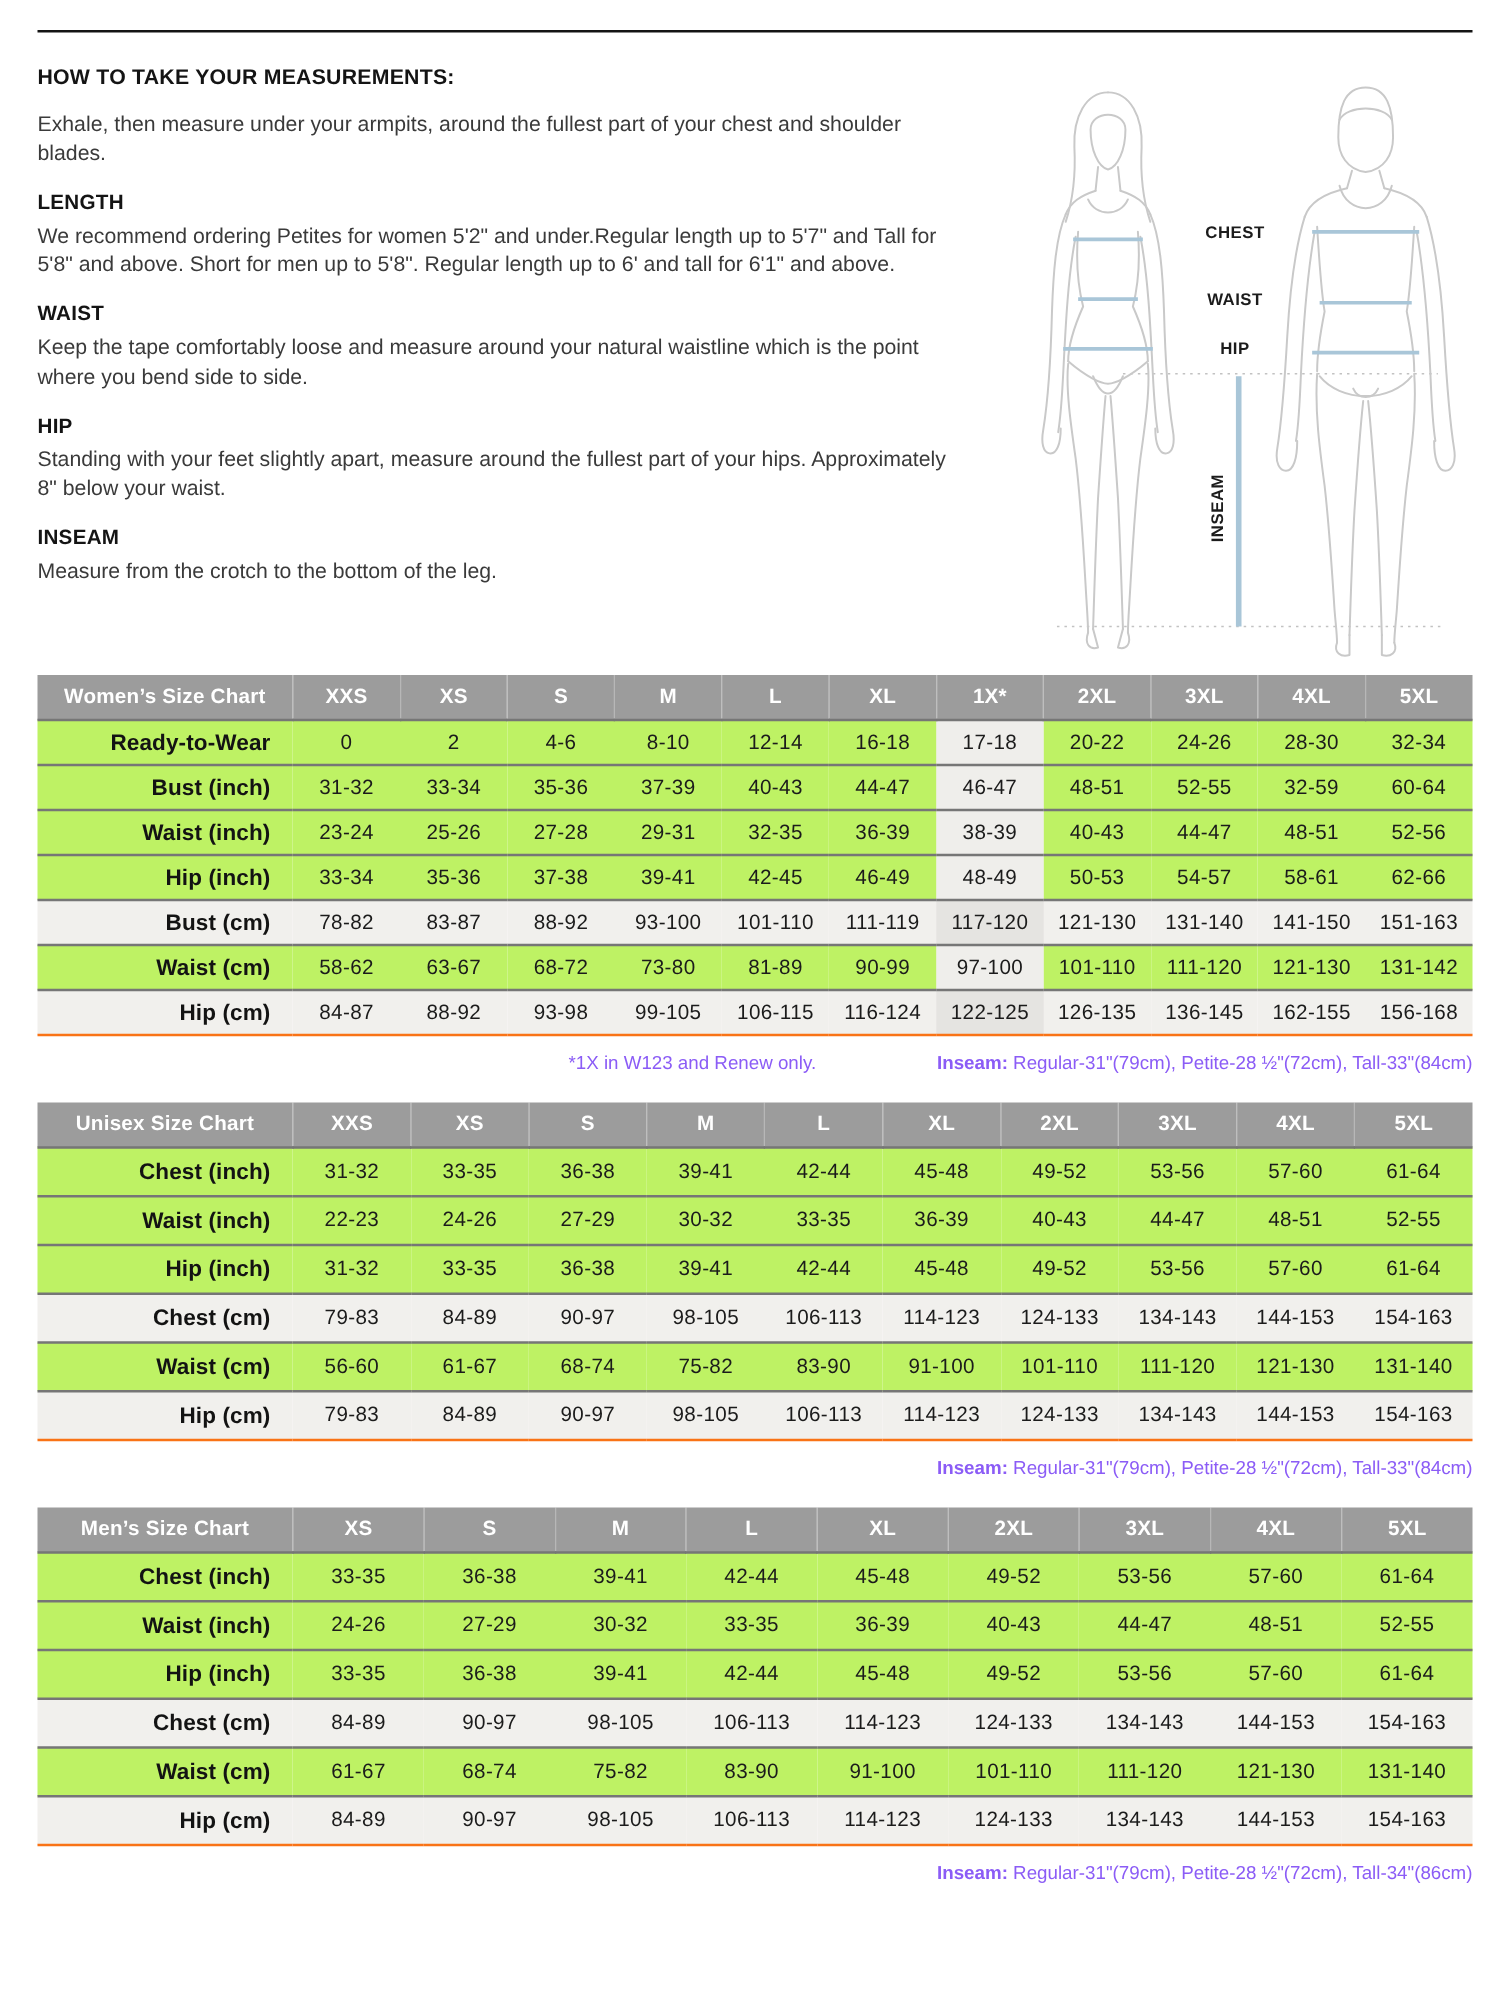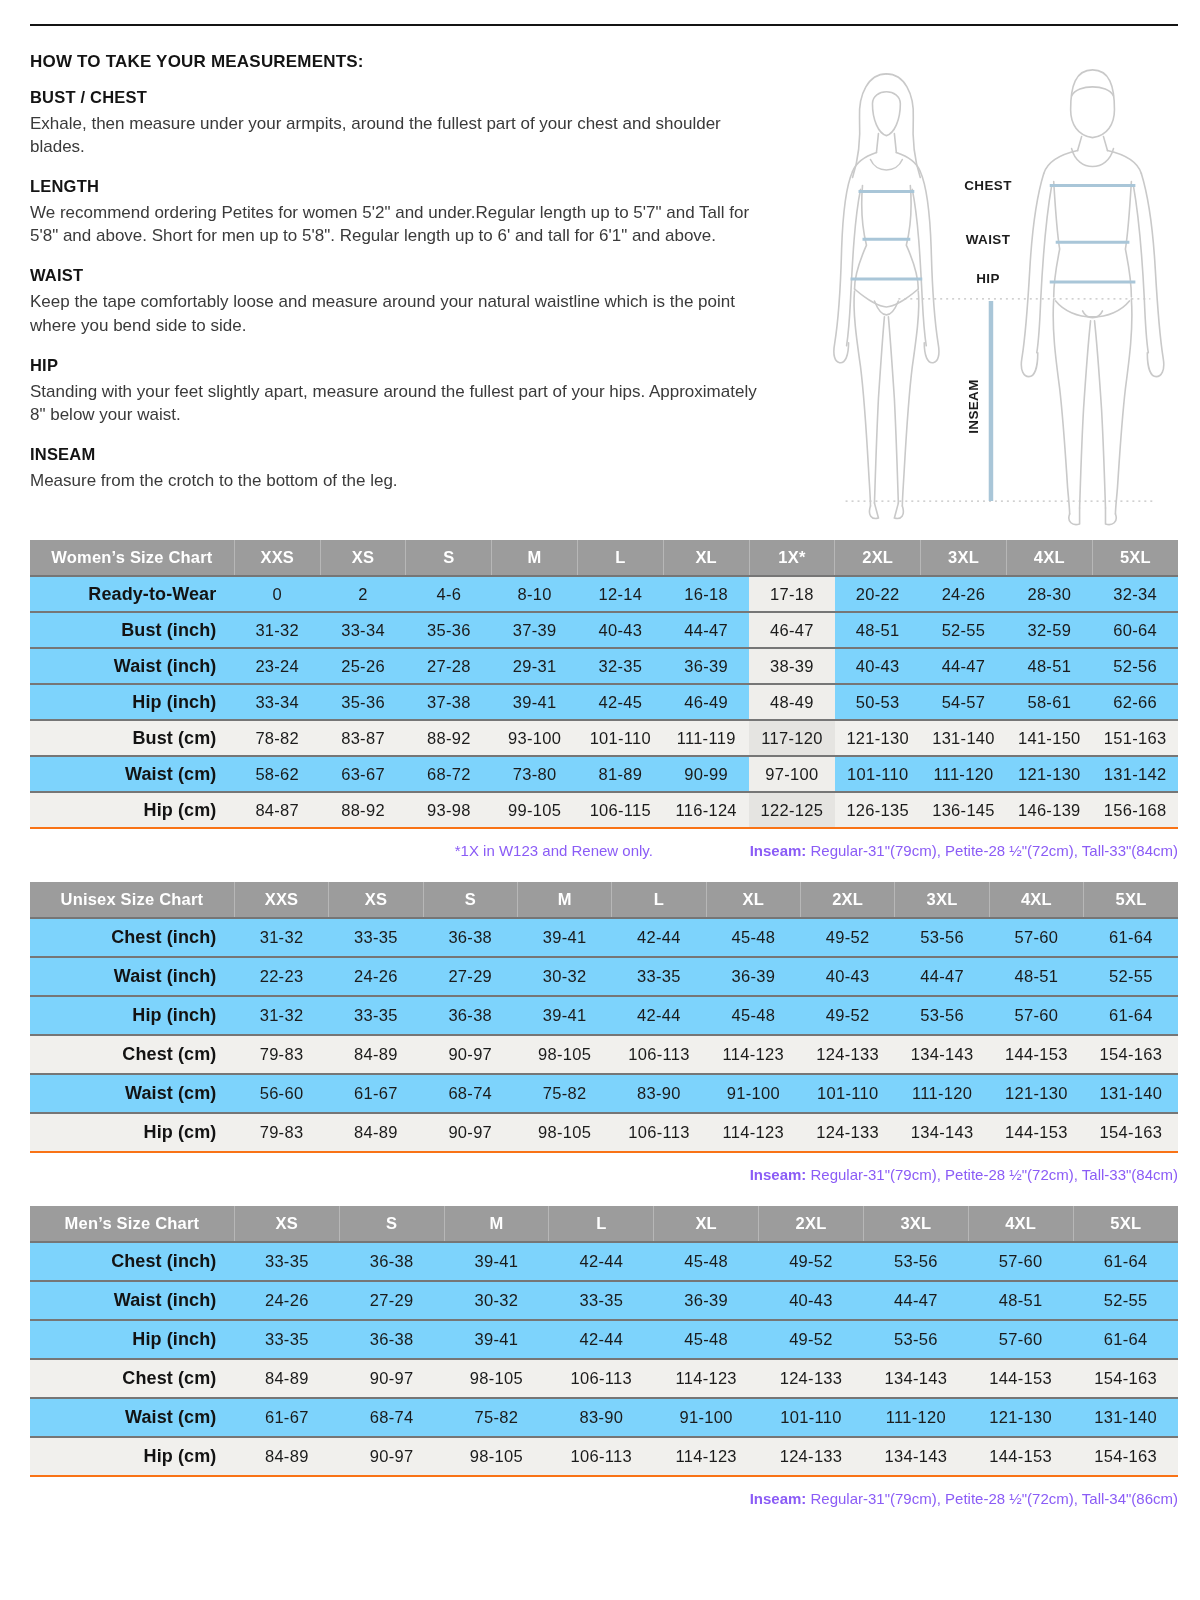--- a/index.html
+++ b/index.html
@@ -35,21 +35,21 @@
   .figlabel { font-family:"Liberation Sans",sans-serif; font-size:13.5px; font-weight:800; fill:#1c1c1c; letter-spacing:0.4px; }
 
   
   table.size-table { width:100%; border-collapse:collapse; table-layout:fixed; }
   table.size-table thead th {
     background:#9c9c9c; color:#ffffff; font-weight:800; font-size:16.5px;
     height:36px; text-align:center; letter-spacing:0.2px;
   }
   table.size-table thead th + th { border-left:1px solid rgba(255,255,255,0.28); }
   table.size-table thead th.label-col { width:17.8%; }
-  table.size-table tbody tr { border-top:2px solid #767676; background:#7dd3fc; }
+  table.size-table tbody tr { border-top:2px solid #767676; background:#bef264; }
   table.size-table tbody tr:last-child { border-bottom:2px solid #f97316; }
   table.size-table tbody tr.shaded { background:#f1f0ed; }
   table.size-table td {
     text-align:center; font-size:16.5px; color:#1b1b1b; letter-spacing:0.3px;
   }
   table.wtbl td { height:36px; }
   table.tall td { height:39px; }
   table.size-table td.row-label {
     text-align:right; font-weight:800; font-size:18px; color:#131313;
     padding-right:18px; letter-spacing:0.1px;
@@ -68,21 +68,20 @@
 
 <div class="page">
 
   <hr class="title-rule">
 
   <div class="intro">
     <div class="intro-text">
       <div class="howto-heading">HOW TO TAKE YOUR MEASUREMENTS:</div>
 
       <div class="measure-section">
-        <h3>BUST / CHEST</h3>
         <p>Exhale, then measure under your armpits, around the fullest part of your chest and shoulder blades.</p>
       </div>
       <div class="measure-section">
         <h3>LENGTH</h3>
         <p>We recommend ordering Petites for women 5'2" and under.Regular length up to 5'7" and Tall for 5'8" and above. Short for men up to 5'8". Regular length up to 6' and tall for 6'1" and above.</p>
       </div>
       <div class="measure-section">
         <h3>WAIST</h3>
         <p>Keep the tape comfortably loose and measure around your natural waistline which is the point where you bend side to side.</p>
       </div>
@@ -270,21 +269,21 @@
             <td class="row-label">Hip (cm)</td>
             <td>84-87</td>
             <td>88-92</td>
             <td>93-98</td>
             <td>99-105</td>
             <td>106-115</td>
             <td>116-124</td>
             <td class="hl">122-125</td>
             <td>126-135</td>
             <td>136-145</td>
-            <td>146-139</td>
+            <td>162-155</td>
             <td>156-168</td>
           </tr>
         </tbody>
     </table>
     <div class="table-notes">
       <span class="note-left">*1X in W123 and Renew only.</span>
       <span><span class="note-bold">Inseam:</span><span> Regular-31"(79cm), Petite-28 ½"(72cm), Tall-33"(84cm)</span></span>
     </div>
   </div>
 

